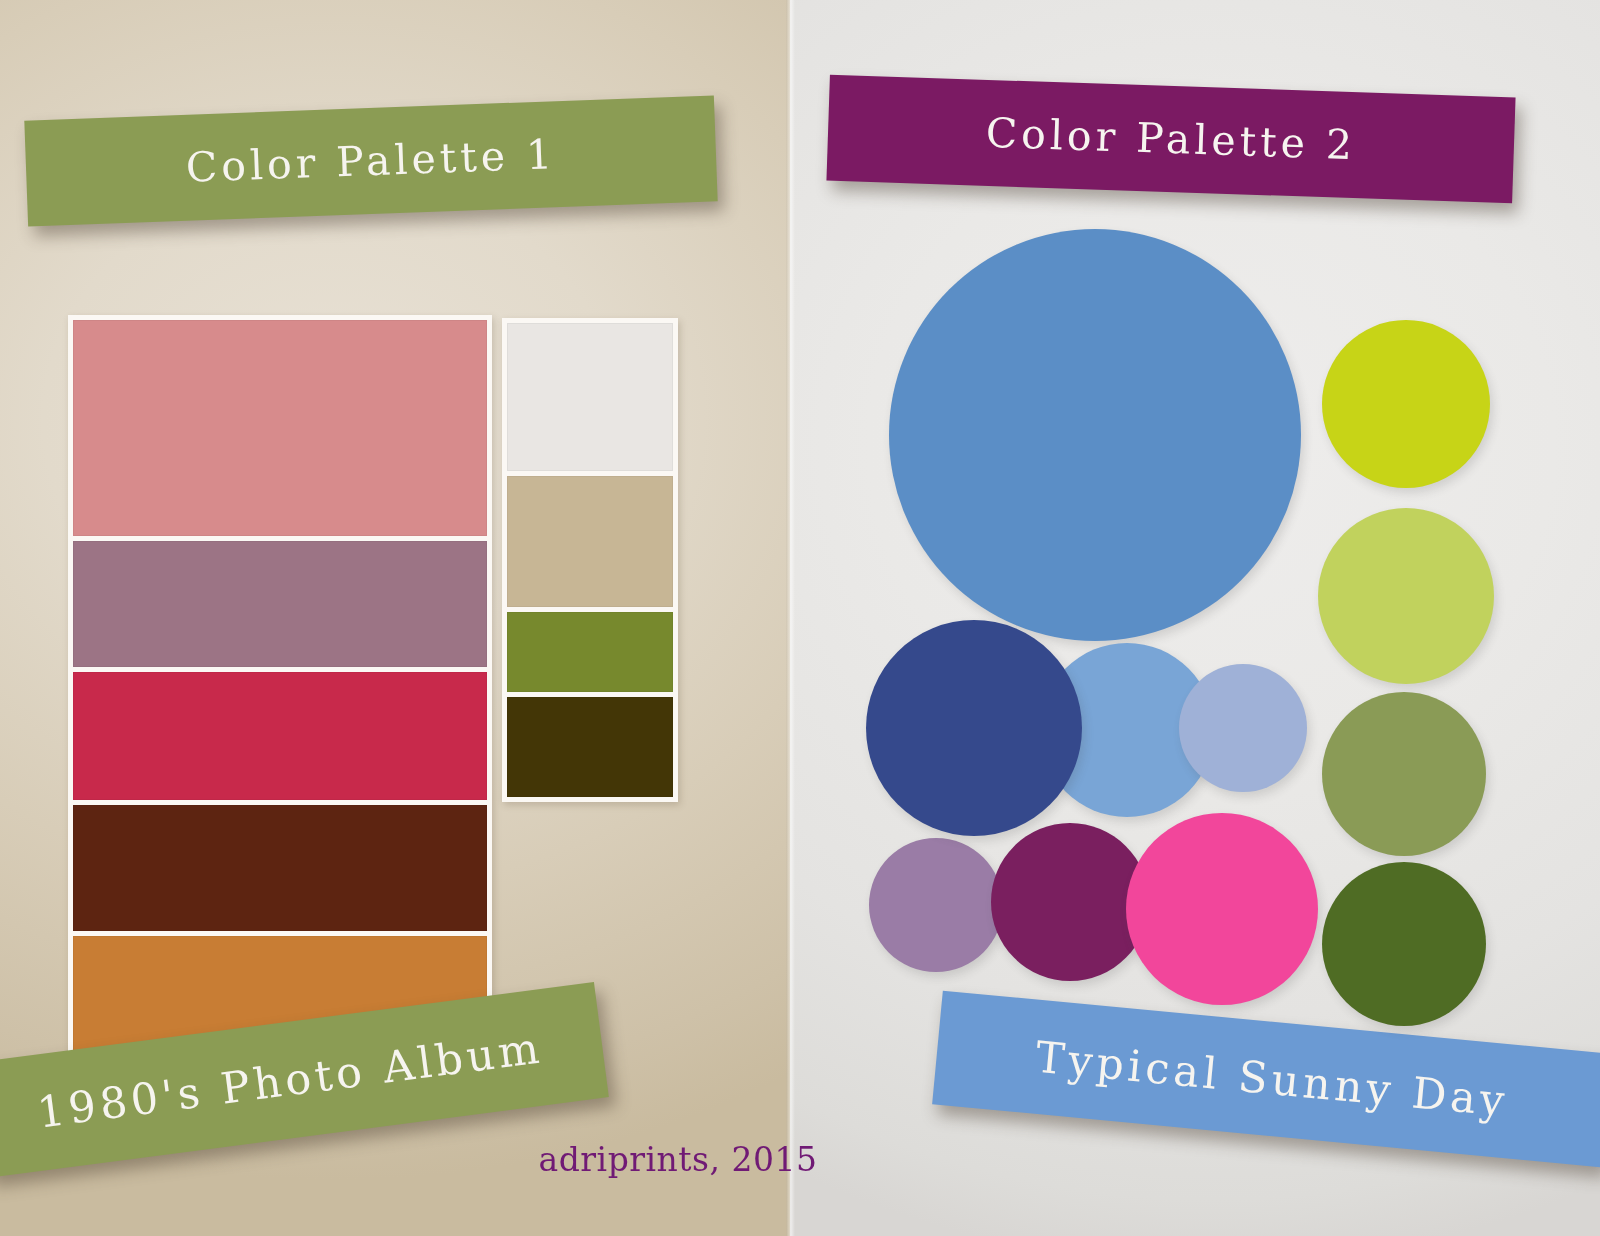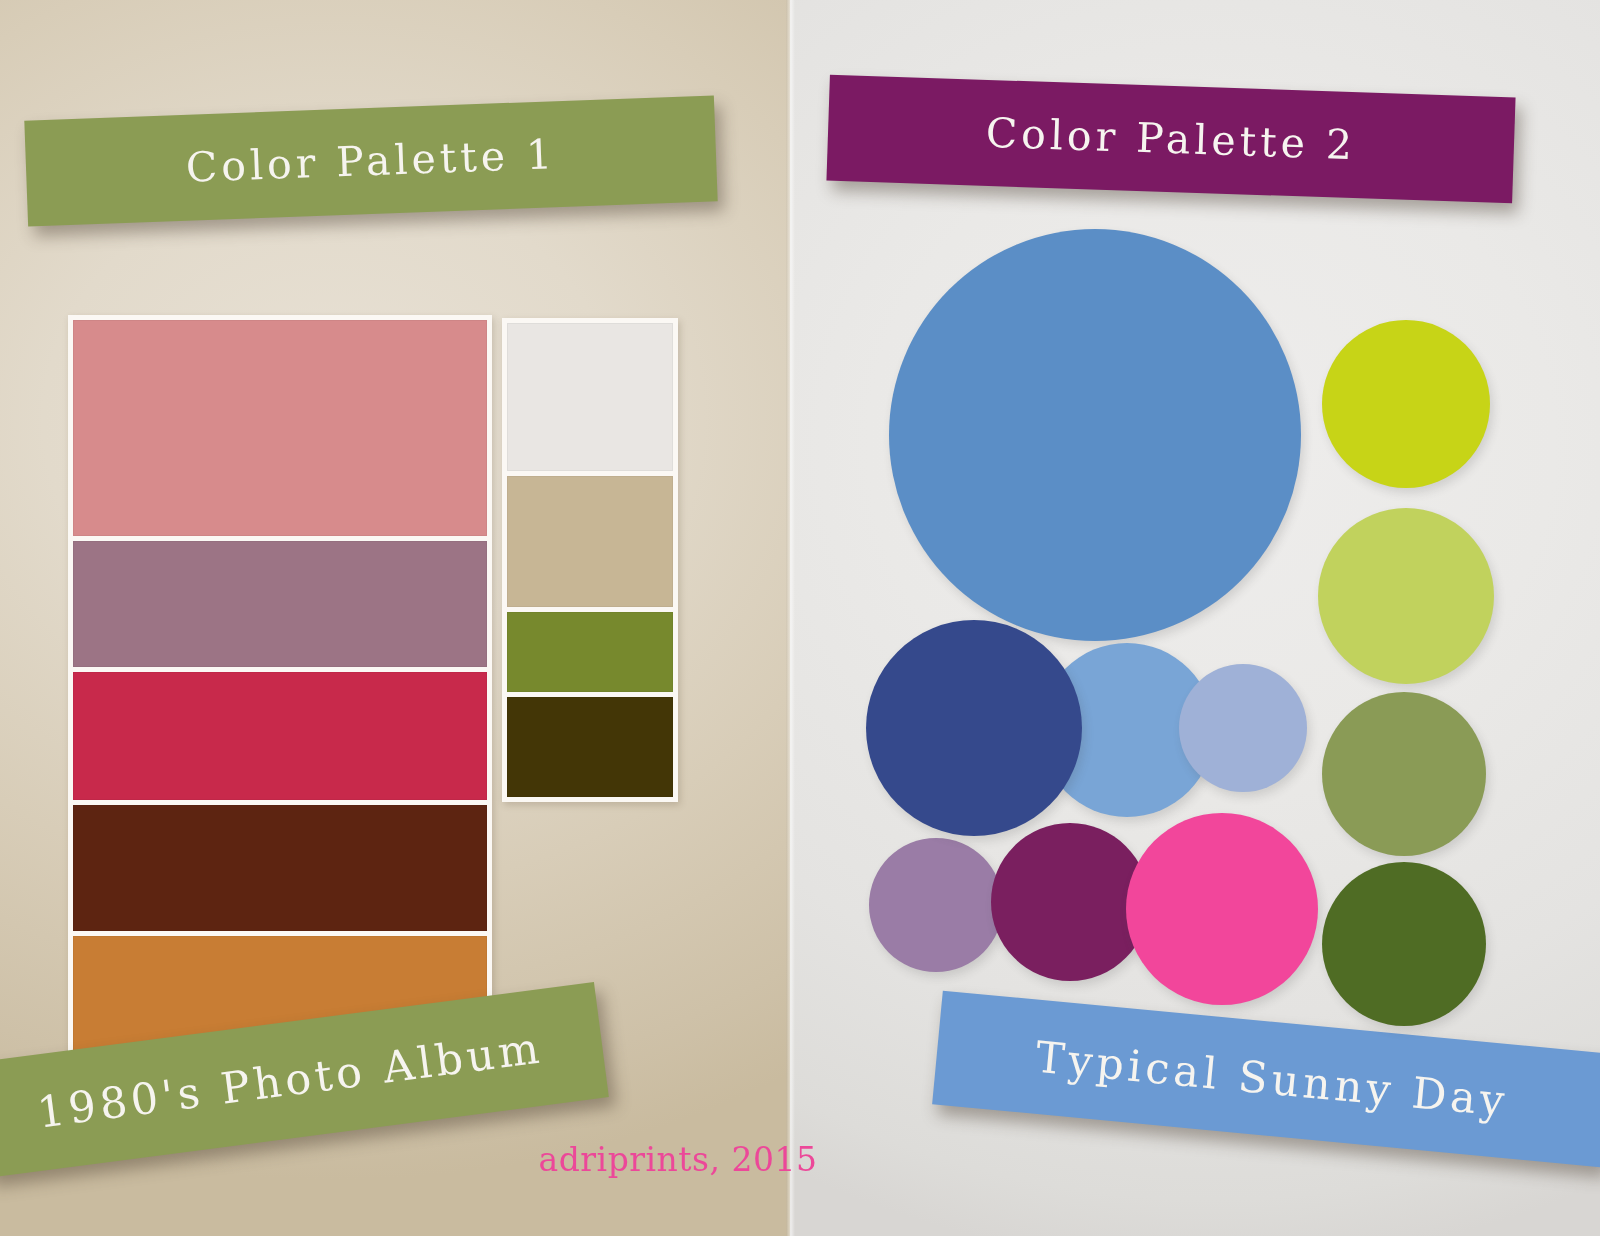--- a/index.html
+++ b/index.html
@@ -135,21 +135,21 @@
 
   
   #footer-credit {
     position: absolute;
     left: 0;
     top: 1140px;
     width: 1356px;
     text-align: center;
     font-family: "DejaVu Serif", serif;
     font-size: 33px;
-    color: #ec4899;
+    color: #701a75;
     letter-spacing: .5px;
   }
 </style>
 </head>
 <body>
 
 <div id="canvas">
 
   <div class="panel" id="panel-left"></div>
   <div class="panel" id="panel-right"></div>

